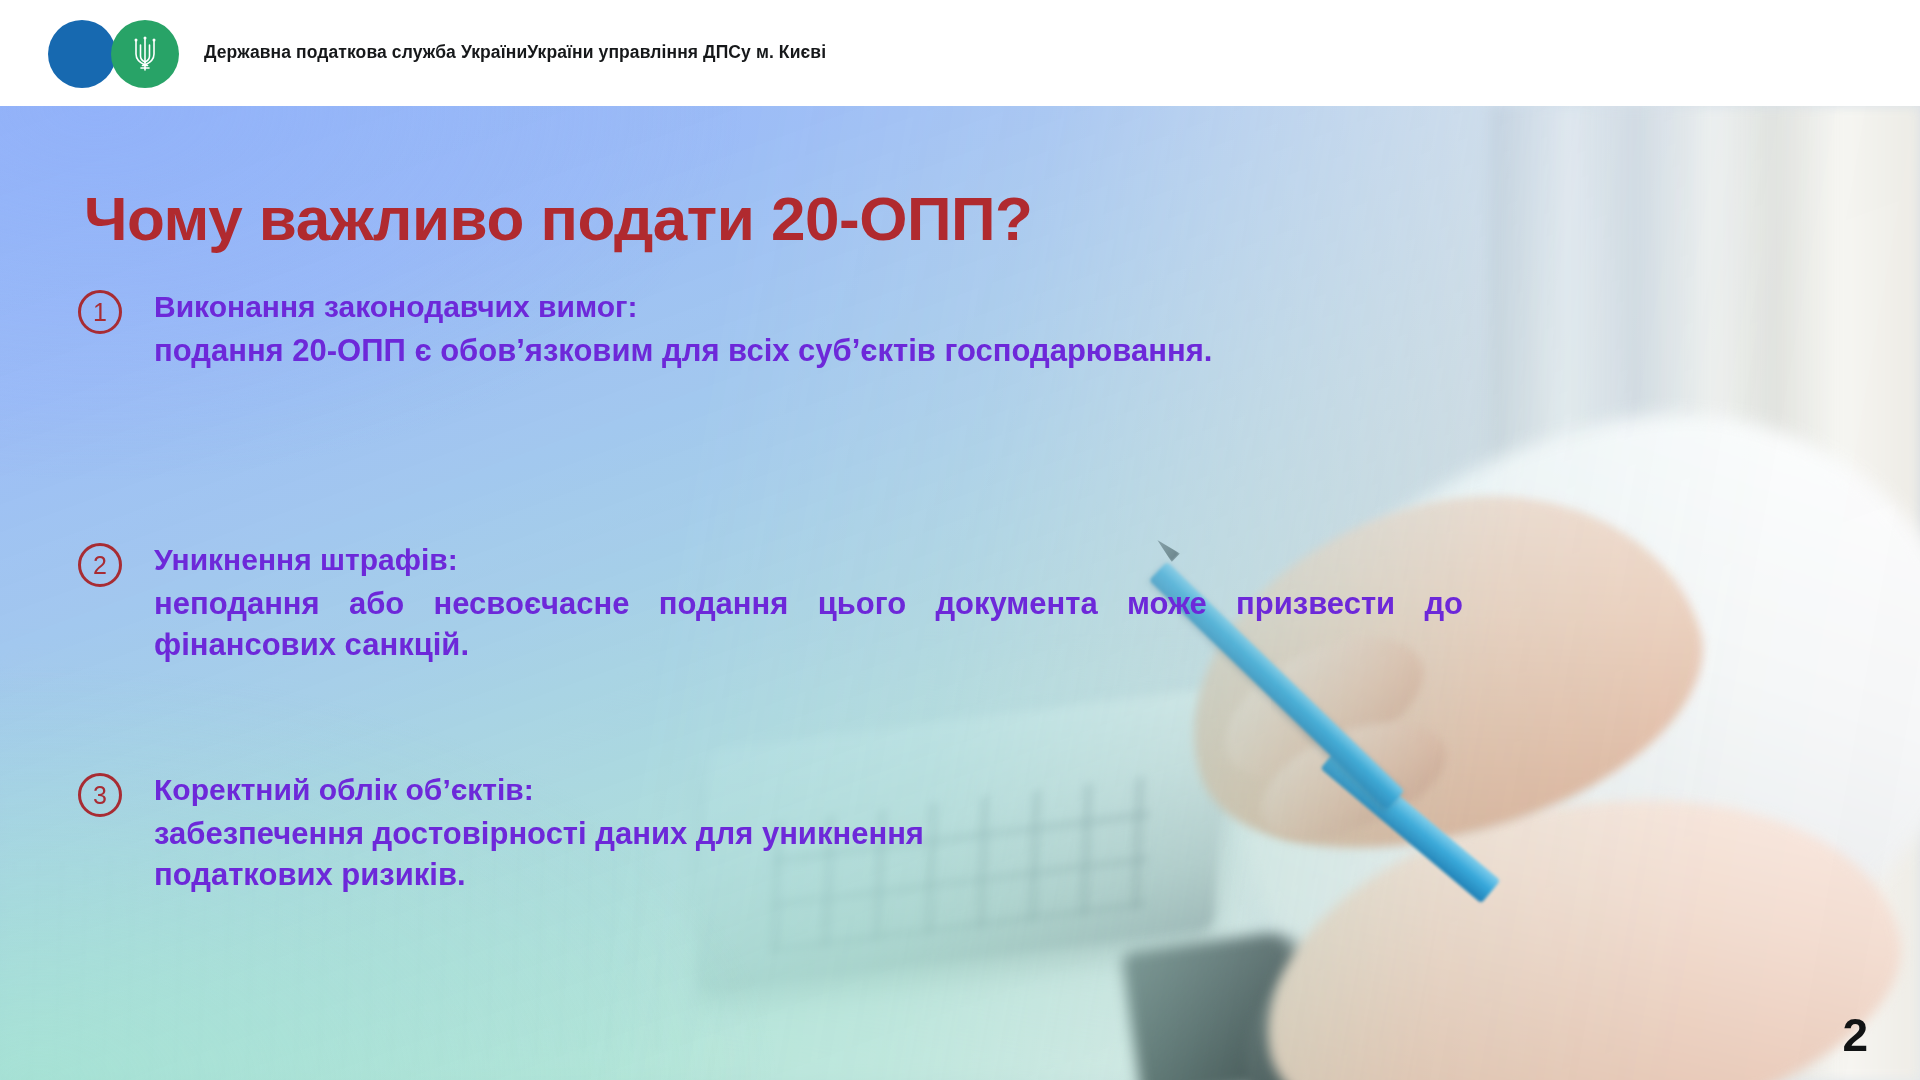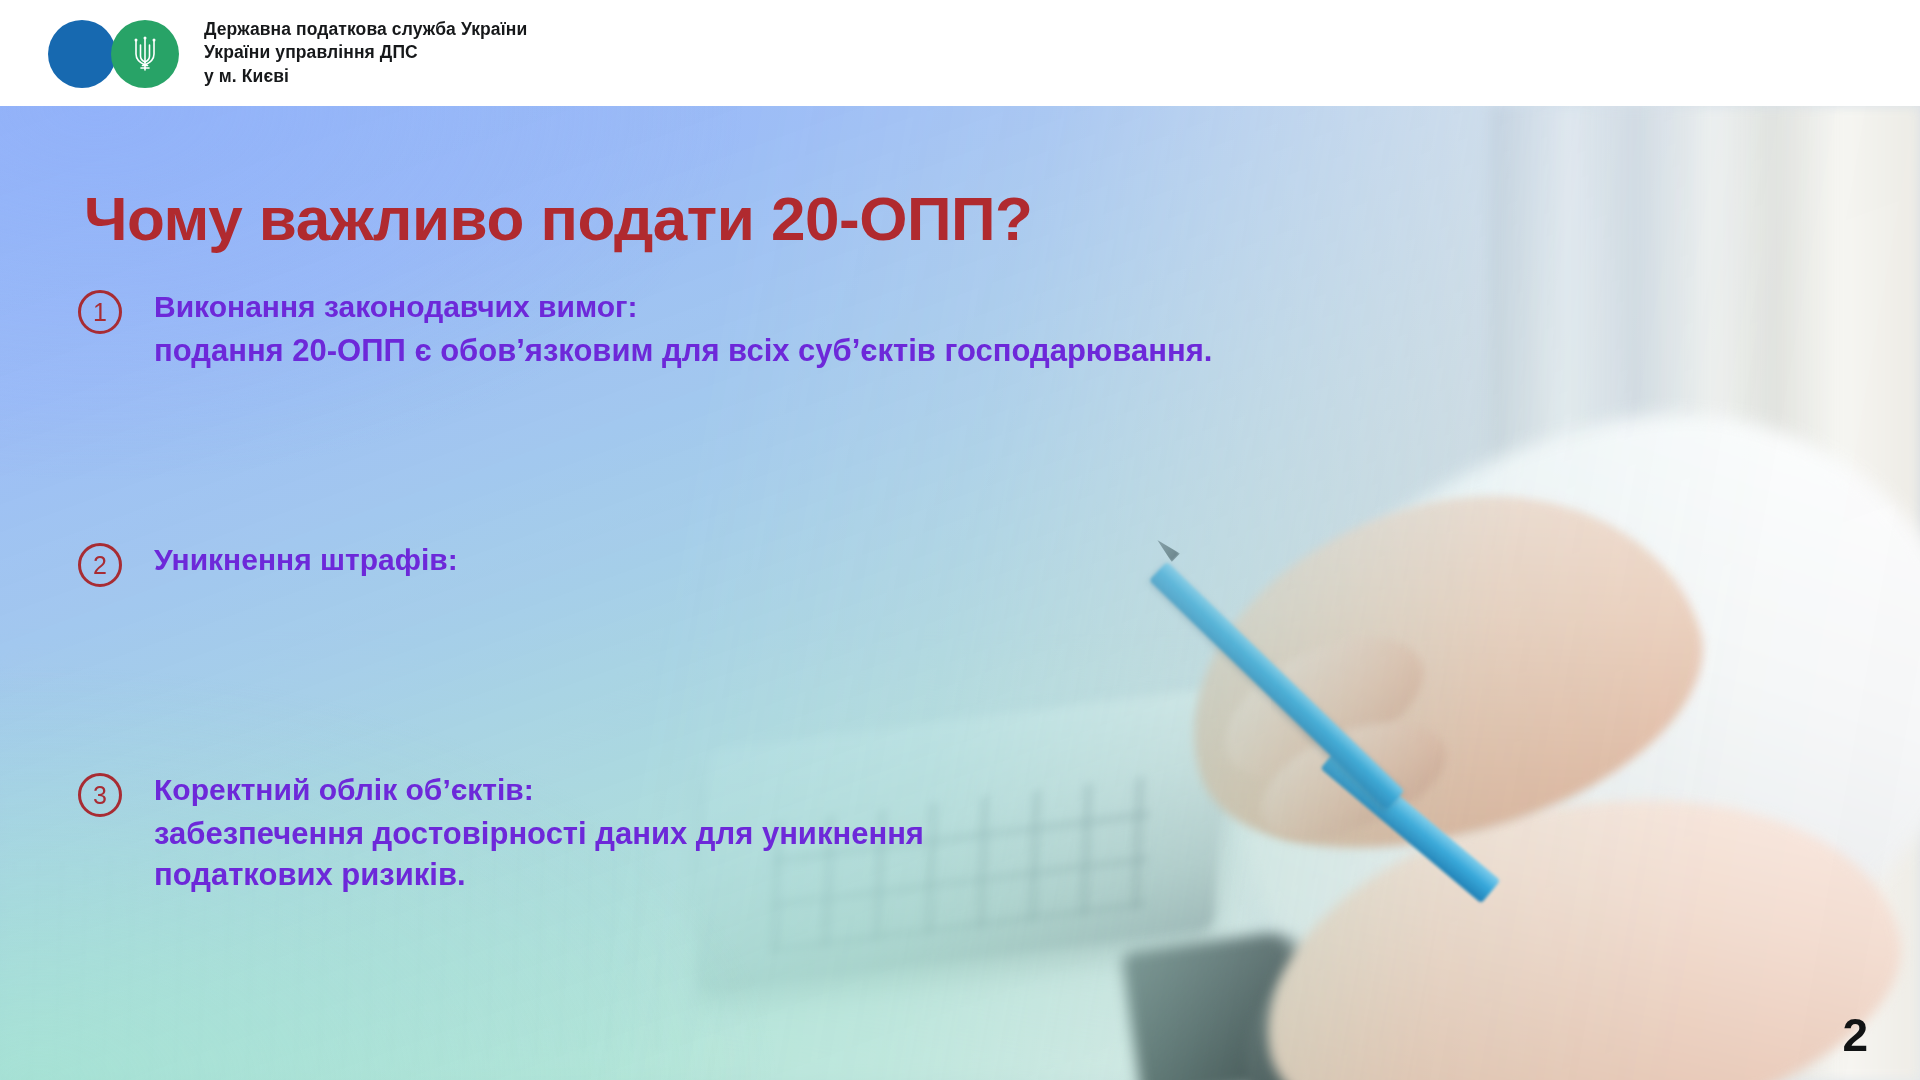--- a/index.html
+++ b/index.html
@@ -49,21 +49,20 @@
     background: #28a367;
     display: flex;
     align-items: center;
     justify-content: center;
   }
   .tryzub { display:block; }
 
   .header-text {
     margin-left: 8px;
     display: flex;
-    flex-direction: column;
     justify-content: center;
     line-height: 1.33;
   }
   .header-text .ln {
     font-size: 17.5px;
     font-weight: bold;
     color: #16181a;
     letter-spacing: 0.1px;
     white-space: nowrap;
   }
@@ -431,20 +430,21 @@
 
     <div class="item item-1">
       <div class="num-circle">1</div>
       <div class="item-head">Виконання законодавчих вимог:</div>
       <div class="item-body">подання 20-ОПП є обов’язковим для всіх суб’єктів господарювання.</div>
     </div>
 
     <div class="item item-2">
       <div class="num-circle">2</div>
       <div class="item-head">Уникнення штрафів:</div>
+      <div class="item-body justify">неподання або несвоєчасне подання цього документа може призвести до фінансових санкцій.</div>
     </div>
 
     <div class="item item-3">
       <div class="num-circle">3</div>
       <div class="item-head">Коректний облік об’єктів:</div>
       <div class="item-body">
         <div>забезпечення достовірності даних для уникнення</div>
         <div>податкових ризиків.</div>
       </div>
     </div>

